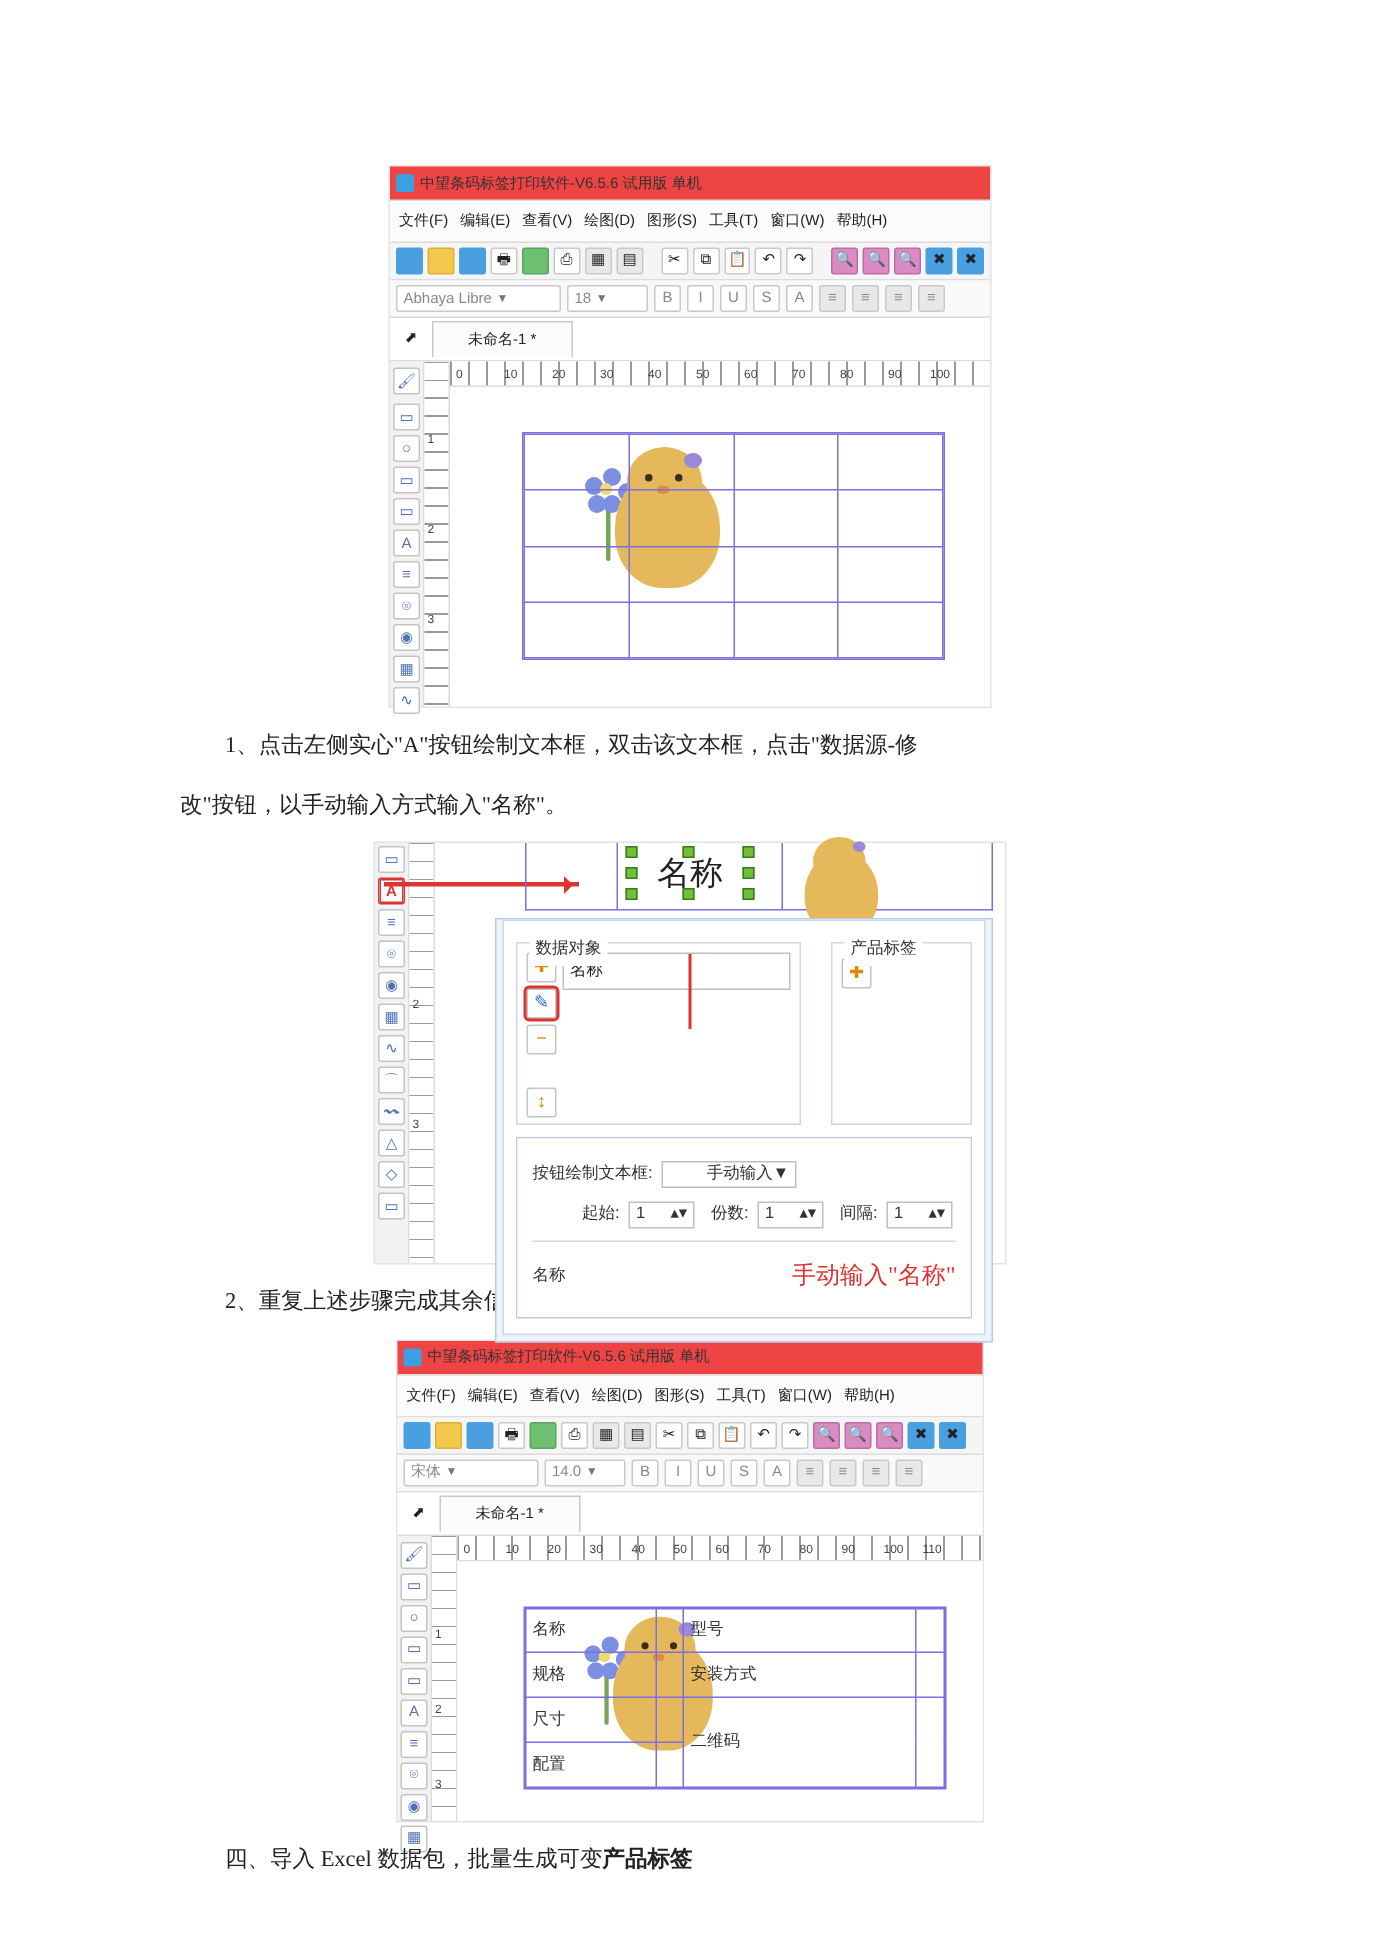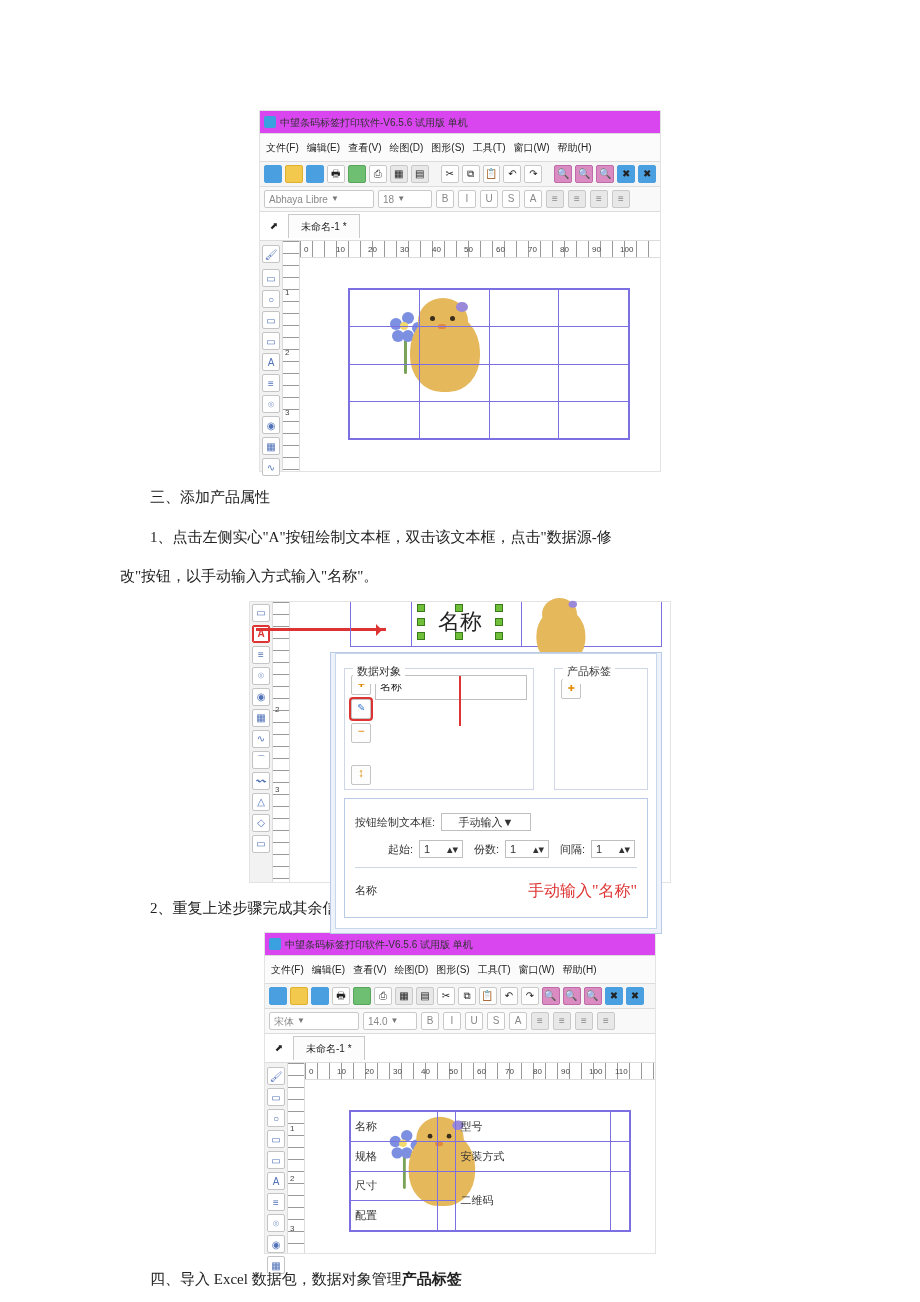--- a/index.html
+++ b/index.html
@@ -23,21 +23,21 @@
     margin: 0 auto 10px auto;
     background: #fff;
     border: 1px solid #e3e3e3;
     box-shadow: 0 0 0 1px #f0f0f0 inset;
     font-family: "Microsoft YaHei","SimSun",sans-serif;
   }
   .titlebar {
     display:flex; align-items:center; gap:4px;
     height:18px; font-size:10px; color:#333;
     padding:2px 4px; border-bottom:1px solid #dcdcdc;
-    background:#d946ef;
+    background:#ef4444;
   }
   .titlebar .appicon { width:12px; height:12px; background:#3aa0e0; border-radius:2px; }
   .menubar {
     display:flex; gap:8px; font-size:10px; color:#222;
     padding:3px 6px; border-bottom:1px solid #dcdcdc;
     background:#fbfbfb;
   }
   .menubar span { white-space:nowrap; }
   .toolbar {
     display:flex; align-items:center; gap:3px;
@@ -62,21 +62,21 @@
   .combo {
     display:flex; align-items:center; height:16px; border:1px solid #c9c9c9;
     background:#fff; padding:0 4px; gap:3px; border-radius:2px;
   }
   .combo .caret { font-size:8px; color:#777;}
   .tabbar {
     display:flex; align-items:center; gap:6px;
     padding:2px 6px; border-bottom:1px solid #dcdcdc;
     font-size:10px; background:#fff;
   }
-  .tabbar .tab { border:1px solid #c9c9c9; border-bottom:none; padding:1px 12px; background:#fcfcfc;}
+  .tabbar .tab { border:1px solid #c9c9c9; border-bottom:none; padding:1px 23px; background:#fcfcfc;}
   .workarea { display:flex; }
   .sidetools {
     width:22px; background:#f2f2f2; border-right:1px solid #dcdcdc;
     display:flex; flex-direction:column; align-items:center; gap:3px;
     padding:4px 0;
   }
   .sidetools .st {
     width:16px; height:16px; border:1px solid #c4c4c4; border-radius:2px;
     background:#fff; display:flex; align-items:center; justify-content:center;
     font-size:10px; color:#5072b7;
@@ -139,24 +139,24 @@
     border:1px solid #c8d6ea; border-bottom:none; padding:2px 12px; font-size:11px;
     background:#f0f4fb; color:#333;
   }
   .pwTab.active { background:#fff; border-color:#b9b9b9; }
   .pwTab.redOutline { box-shadow:0 0 0 2px #d33; position:relative; z-index:2;}
   .pwBody { background:#fff; border:1px solid #c8d6ea; margin:0 4px 4px 4px; padding:6px 8px 10px 8px; }
   .fieldRow { display:flex; align-items:center; gap:6px; font-size:11px; color:#333; margin:4px 0;}
   .fieldRow .lbl { min-width:58px; text-align:right; color:#333;}
   .input { border:1px solid #bfbfbf; background:#fff; height:16px; padding:0 4px; font-size:11px; display:flex; align-items:center;}
   .spin { width:34px; justify-content:space-between; }
-  .dropdown { width:80px; justify-content:center; }
+  .dropdown { width:80px; justify-content:flex-end; }
   .hintRed { color:#d33; font-family:"KaiTi","SimKai",serif; font-size:16px;}
   .groupBox {
-    border:1px solid #cfd7e5; padding:6px 6px 4px 6px; position:relative; margin-top:8px;font-family:Liberation Mono, monospace;
+    border:1px solid #cfd7e5; padding:6px 6px 4px 6px; position:relative; margin-top:8px;
   }
   .groupBox .gTitle {
     position:absolute; top:-8px; left:8px; background:#fff; padding:0 4px; font-size:11px; color:#333;
   }
   .miniBtn {
     width:18px; height:18px; border:1px solid #c4c4c4; background:#fdfdfd; border-radius:2px;
     display:flex; align-items:center; justify-content:center; font-size:12px; color:#e08a00;
   }
   .miniBtn.redBox { box-shadow:0 0 0 2px #d33; }
   .miniBtn.blue { color:#2a6fc9; }
@@ -320,21 +320,20 @@
                     <td></td>
                   </tr>
                 </tbody>
               </table>
           </div>
         </div>
       </div>
     </div>
   </div>
 
-  <p class="para">三、添加产品属性</p>
   <p class="para">1、点击左侧实心"A"按钮绘制文本框，双击该文本框，点击"数据源-修</p>
   <p class="para noindent">改"按钮，以手动输入方式输入"名称"。</p>
 
   <div class="shot" style="width:420px; position:relative;">
     <div class="workarea" style="height:280px">
       <div class="sidetools" style="padding-top:2px">
         <div class="st">▭</div>
         <div class="st red">A</div>
         <div class="st">≡</div>
         <div class="st">⌾</div>
@@ -584,16 +583,16 @@
               </tr>
             </tbody>
               </table>
           </div>
         </div>
       </div>
     </div>
   </div>
 
   <p class="para">
-    <span>四、导入 Excel 数据包，数据对象管理</span><span class="bold">产品标签</span>
+    <span>四、导入 Excel 数据包，批量生成可变</span><span class="bold">产品标签</span>
   </p>
 
 </div>
 
 </body></html>

